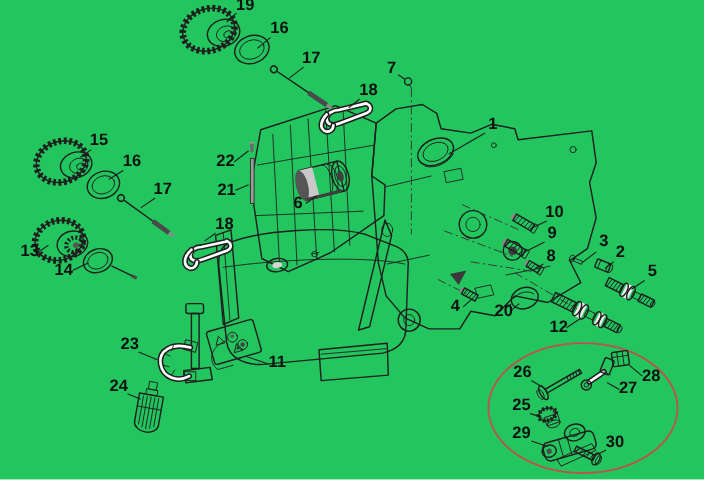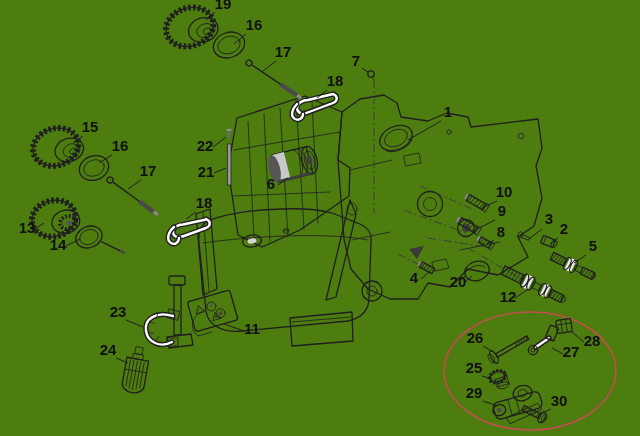--- a/index.html
+++ b/index.html
@@ -1,16 +1,16 @@
 <!DOCTYPE html>
 <html><head>
 <meta charset="utf-8">
 <style>
   html,body{margin:0;padding:0;background:#ffffff;}
-  .stage{position:relative;width:640px;height:436px;background:#4d7c0f;overflow:hidden;}
+  .stage{position:relative;width:640px;height:436px;background:#22c55e;overflow:hidden;}
   svg{display:block;}
   .ln{stroke:#1f1f1f;stroke-width:1.3;fill:none;stroke-linecap:round;stroke-linejoin:round;}
   .thin{stroke:#1f1f1f;stroke-width:0.8;fill:none;stroke-linecap:round;}
   .hatch{stroke:#1f1f1f;stroke-width:0.8;fill:none;}
   .wire{stroke:#1f1f1f;stroke-width:5.2;fill:none;stroke-linecap:round;stroke-linejoin:round;}
   .wirecore{stroke:#ffffff;stroke-width:2.4;fill:none;stroke-linecap:round;stroke-linejoin:round;}
   .dash{stroke:#3a3a3a;stroke-width:0.9;stroke-dasharray:8 3 2 3;fill:none;}
   .knurl{fill:none;stroke:#1f1f1f;stroke-width:6;stroke-dasharray:2.5 2.3;}
   .teeth{fill:none;stroke:#1f1f1f;stroke-width:4;stroke-dasharray:1.8 1.8;}
   .leader{stroke:#1f1f1f;stroke-width:1;}

